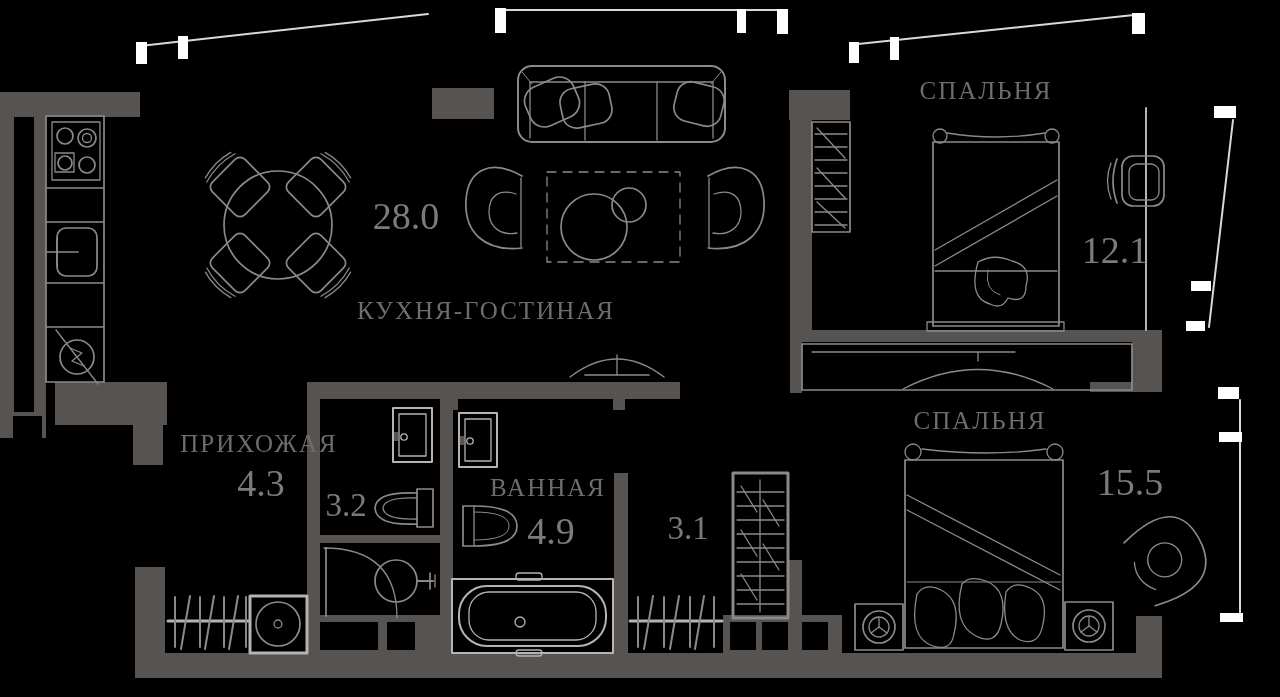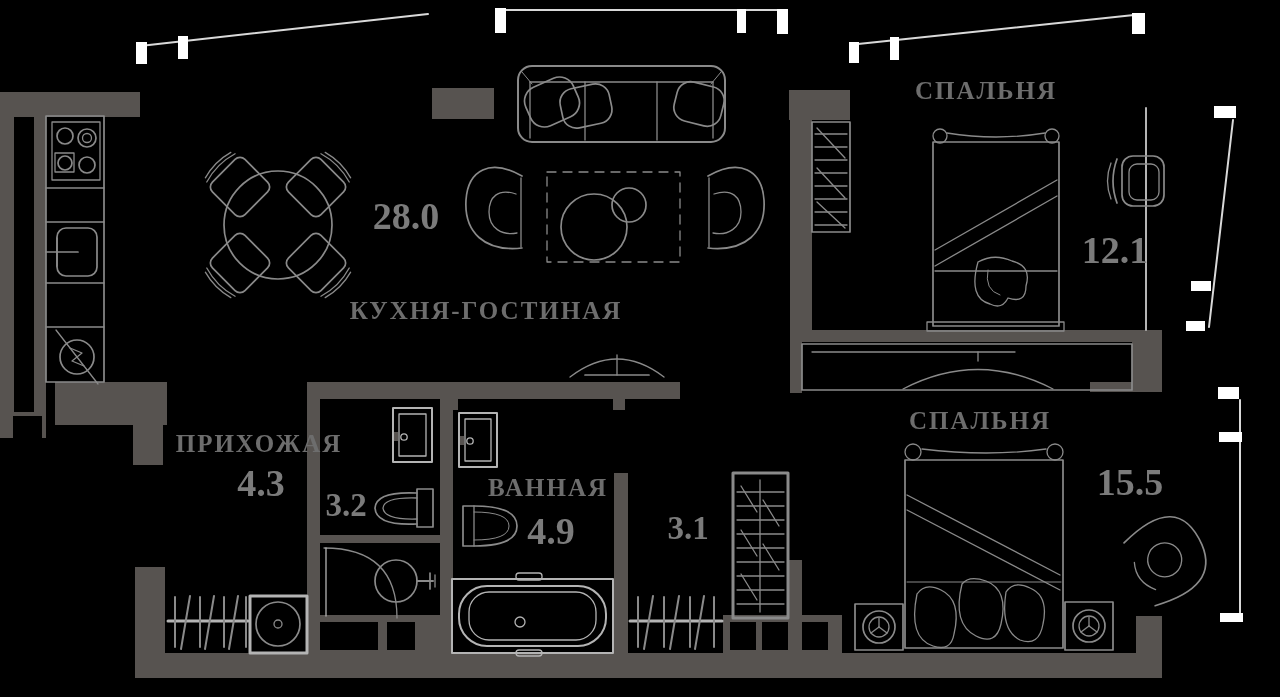--- a/index.html
+++ b/index.html
@@ -1,16 +1,16 @@
 <!DOCTYPE html>
 <html style="--bg: #000000; --wall: #575350; --line: #8a8a8a; --line-light: #b4b4b4; --glazing: #d9d9d9; --white: #ffffff; --text-label: #6d6d6d; --text-num: #7b7b7b;"><head>
 <meta charset="utf-8">
 <style>
   html,body{margin:0;padding:0;background:#000;}
-  .stage{position:relative;width:1280px;height:697px;background:var(--bg,#000);overflow:hidden;font-weight:bold;}
+  .stage{position:relative;width:1280px;height:697px;background:var(--bg,#000);overflow:hidden;}
   svg{display:block}
   .wall{fill:var(--wall,#575350);stroke:none}
   .hole{fill:var(--bg,#000)}
   .ln{fill:none;stroke:var(--line,#8a8a8a);stroke-width:2;stroke-linecap:round;stroke-linejoin:round}
   .med{stroke-width:1.7}
   .thin{stroke-width:1.3}
   .w1{stroke-width:1}
   .thick{stroke-width:3}
   .lt{stroke:var(--line-light,#b4b4b4)}
   .glz{fill:none;stroke:var(--glazing,#d9d9d9);stroke-width:2;stroke-linecap:round}

